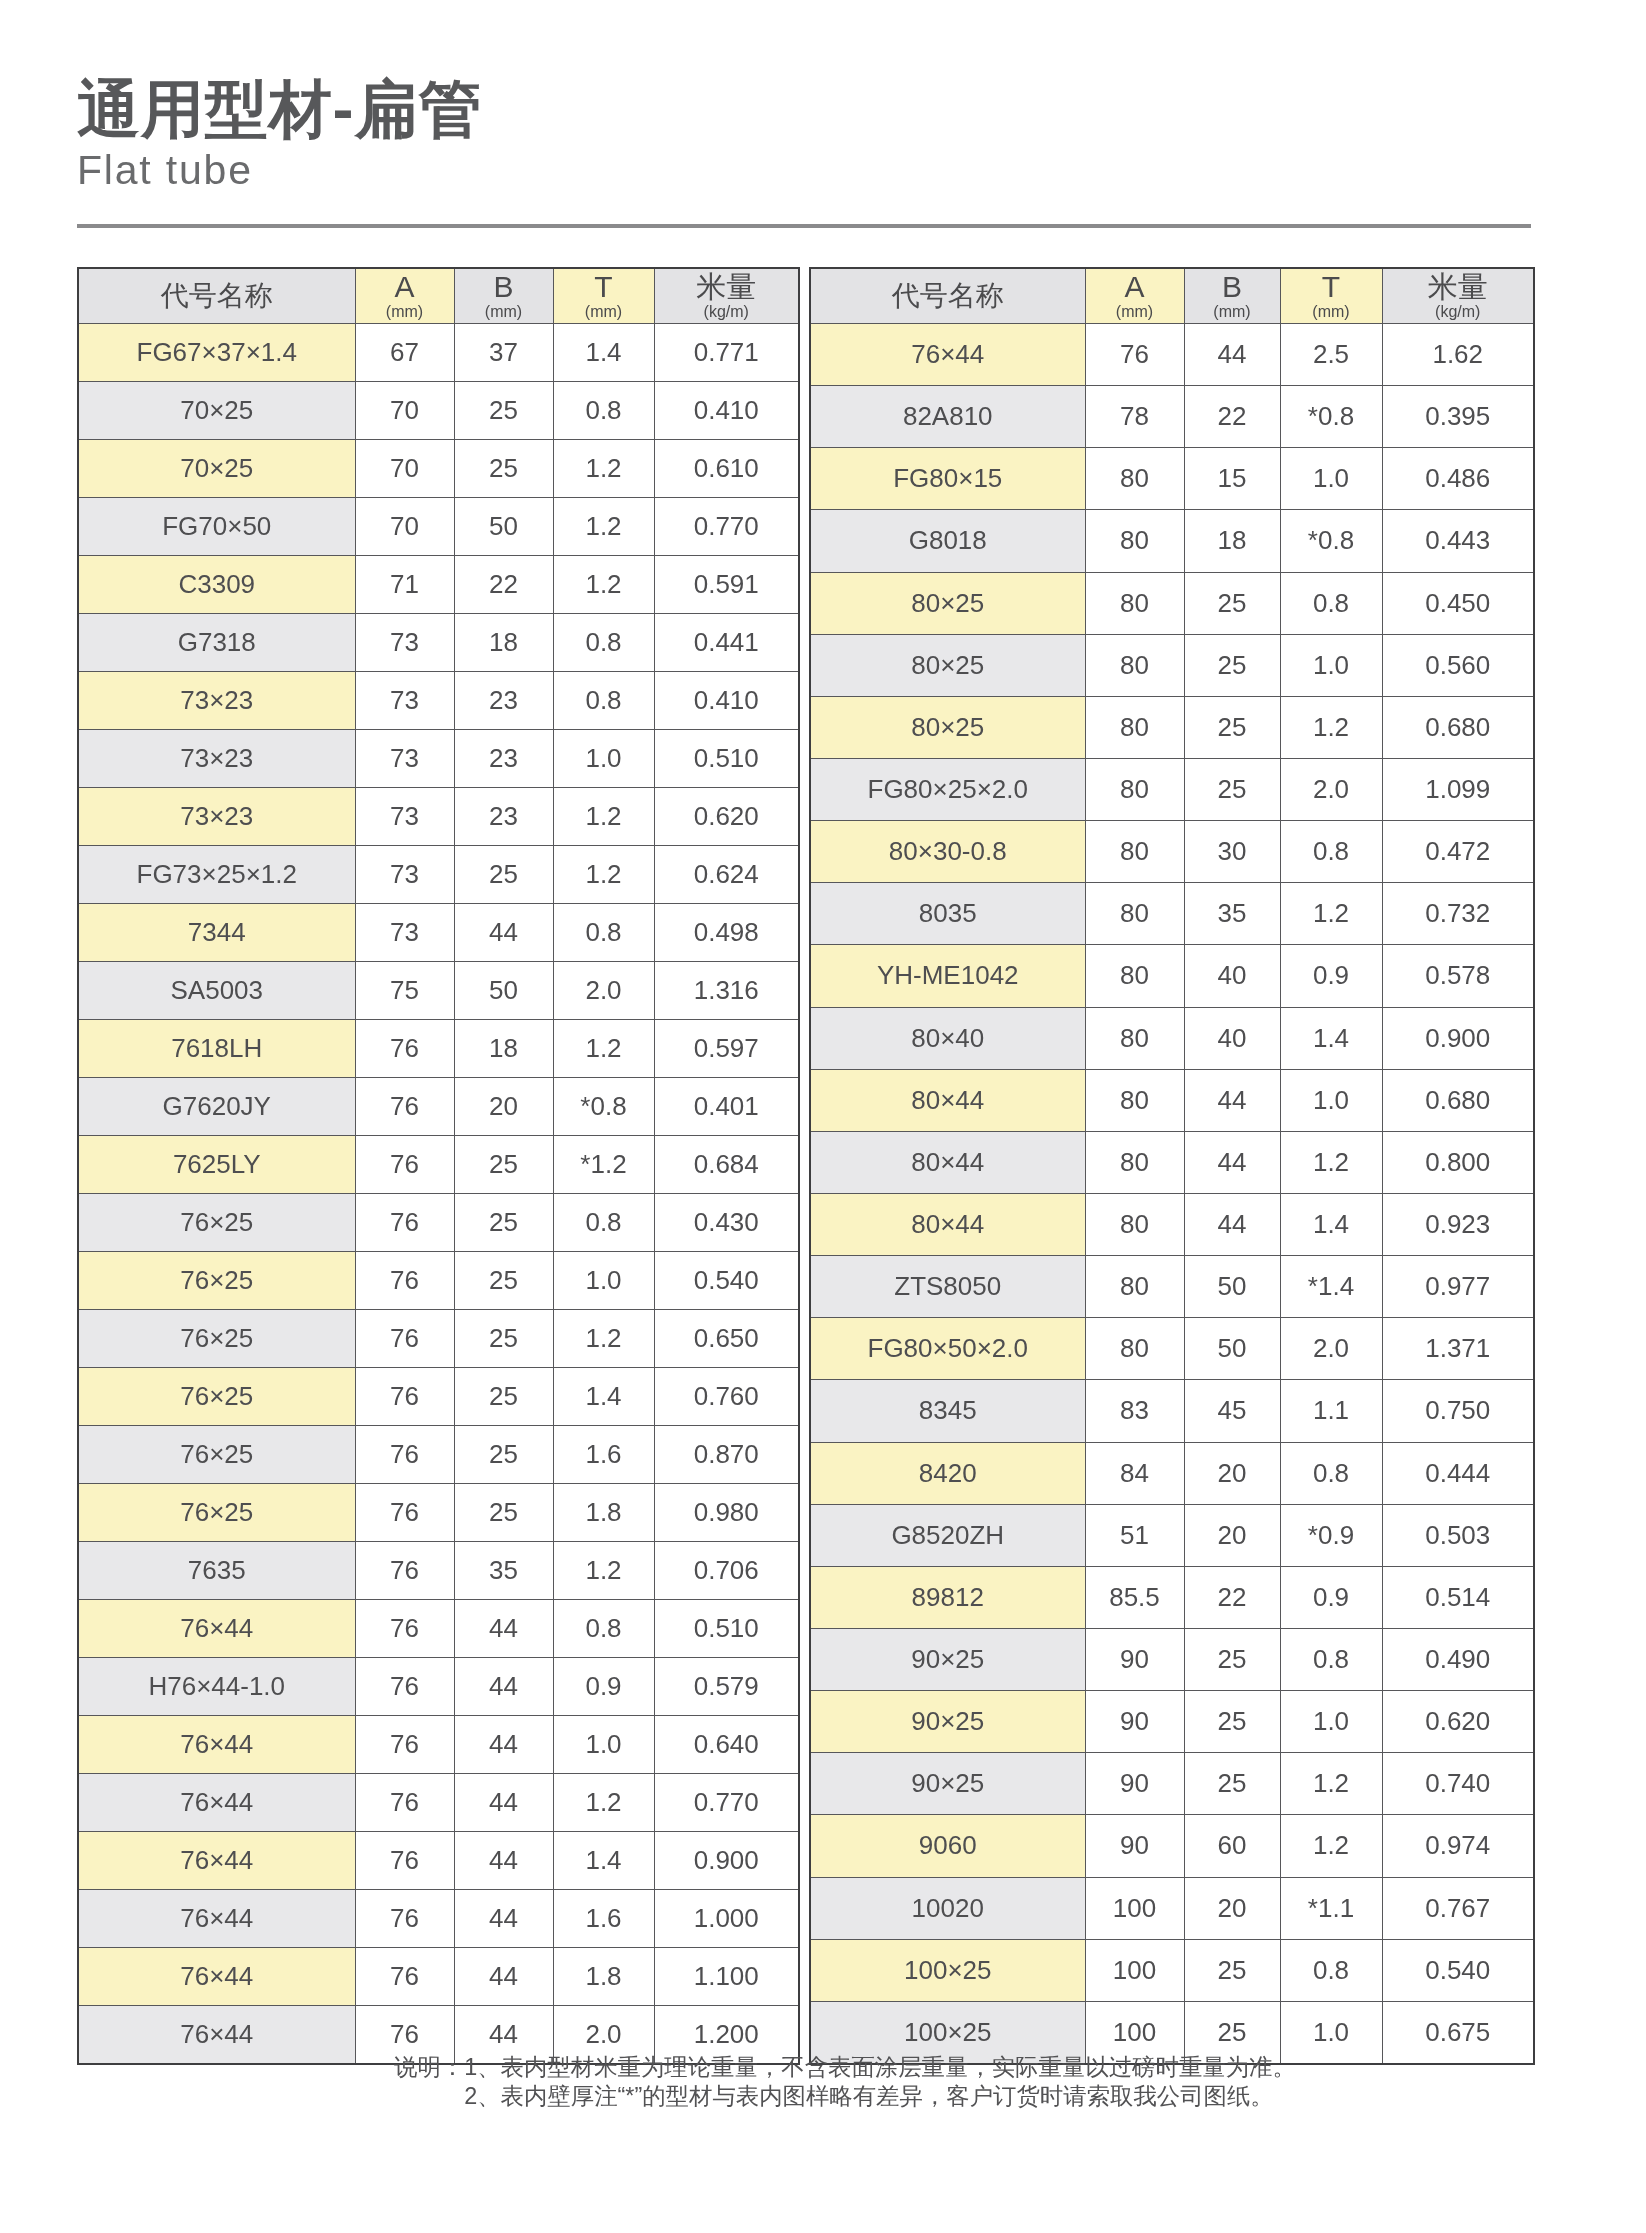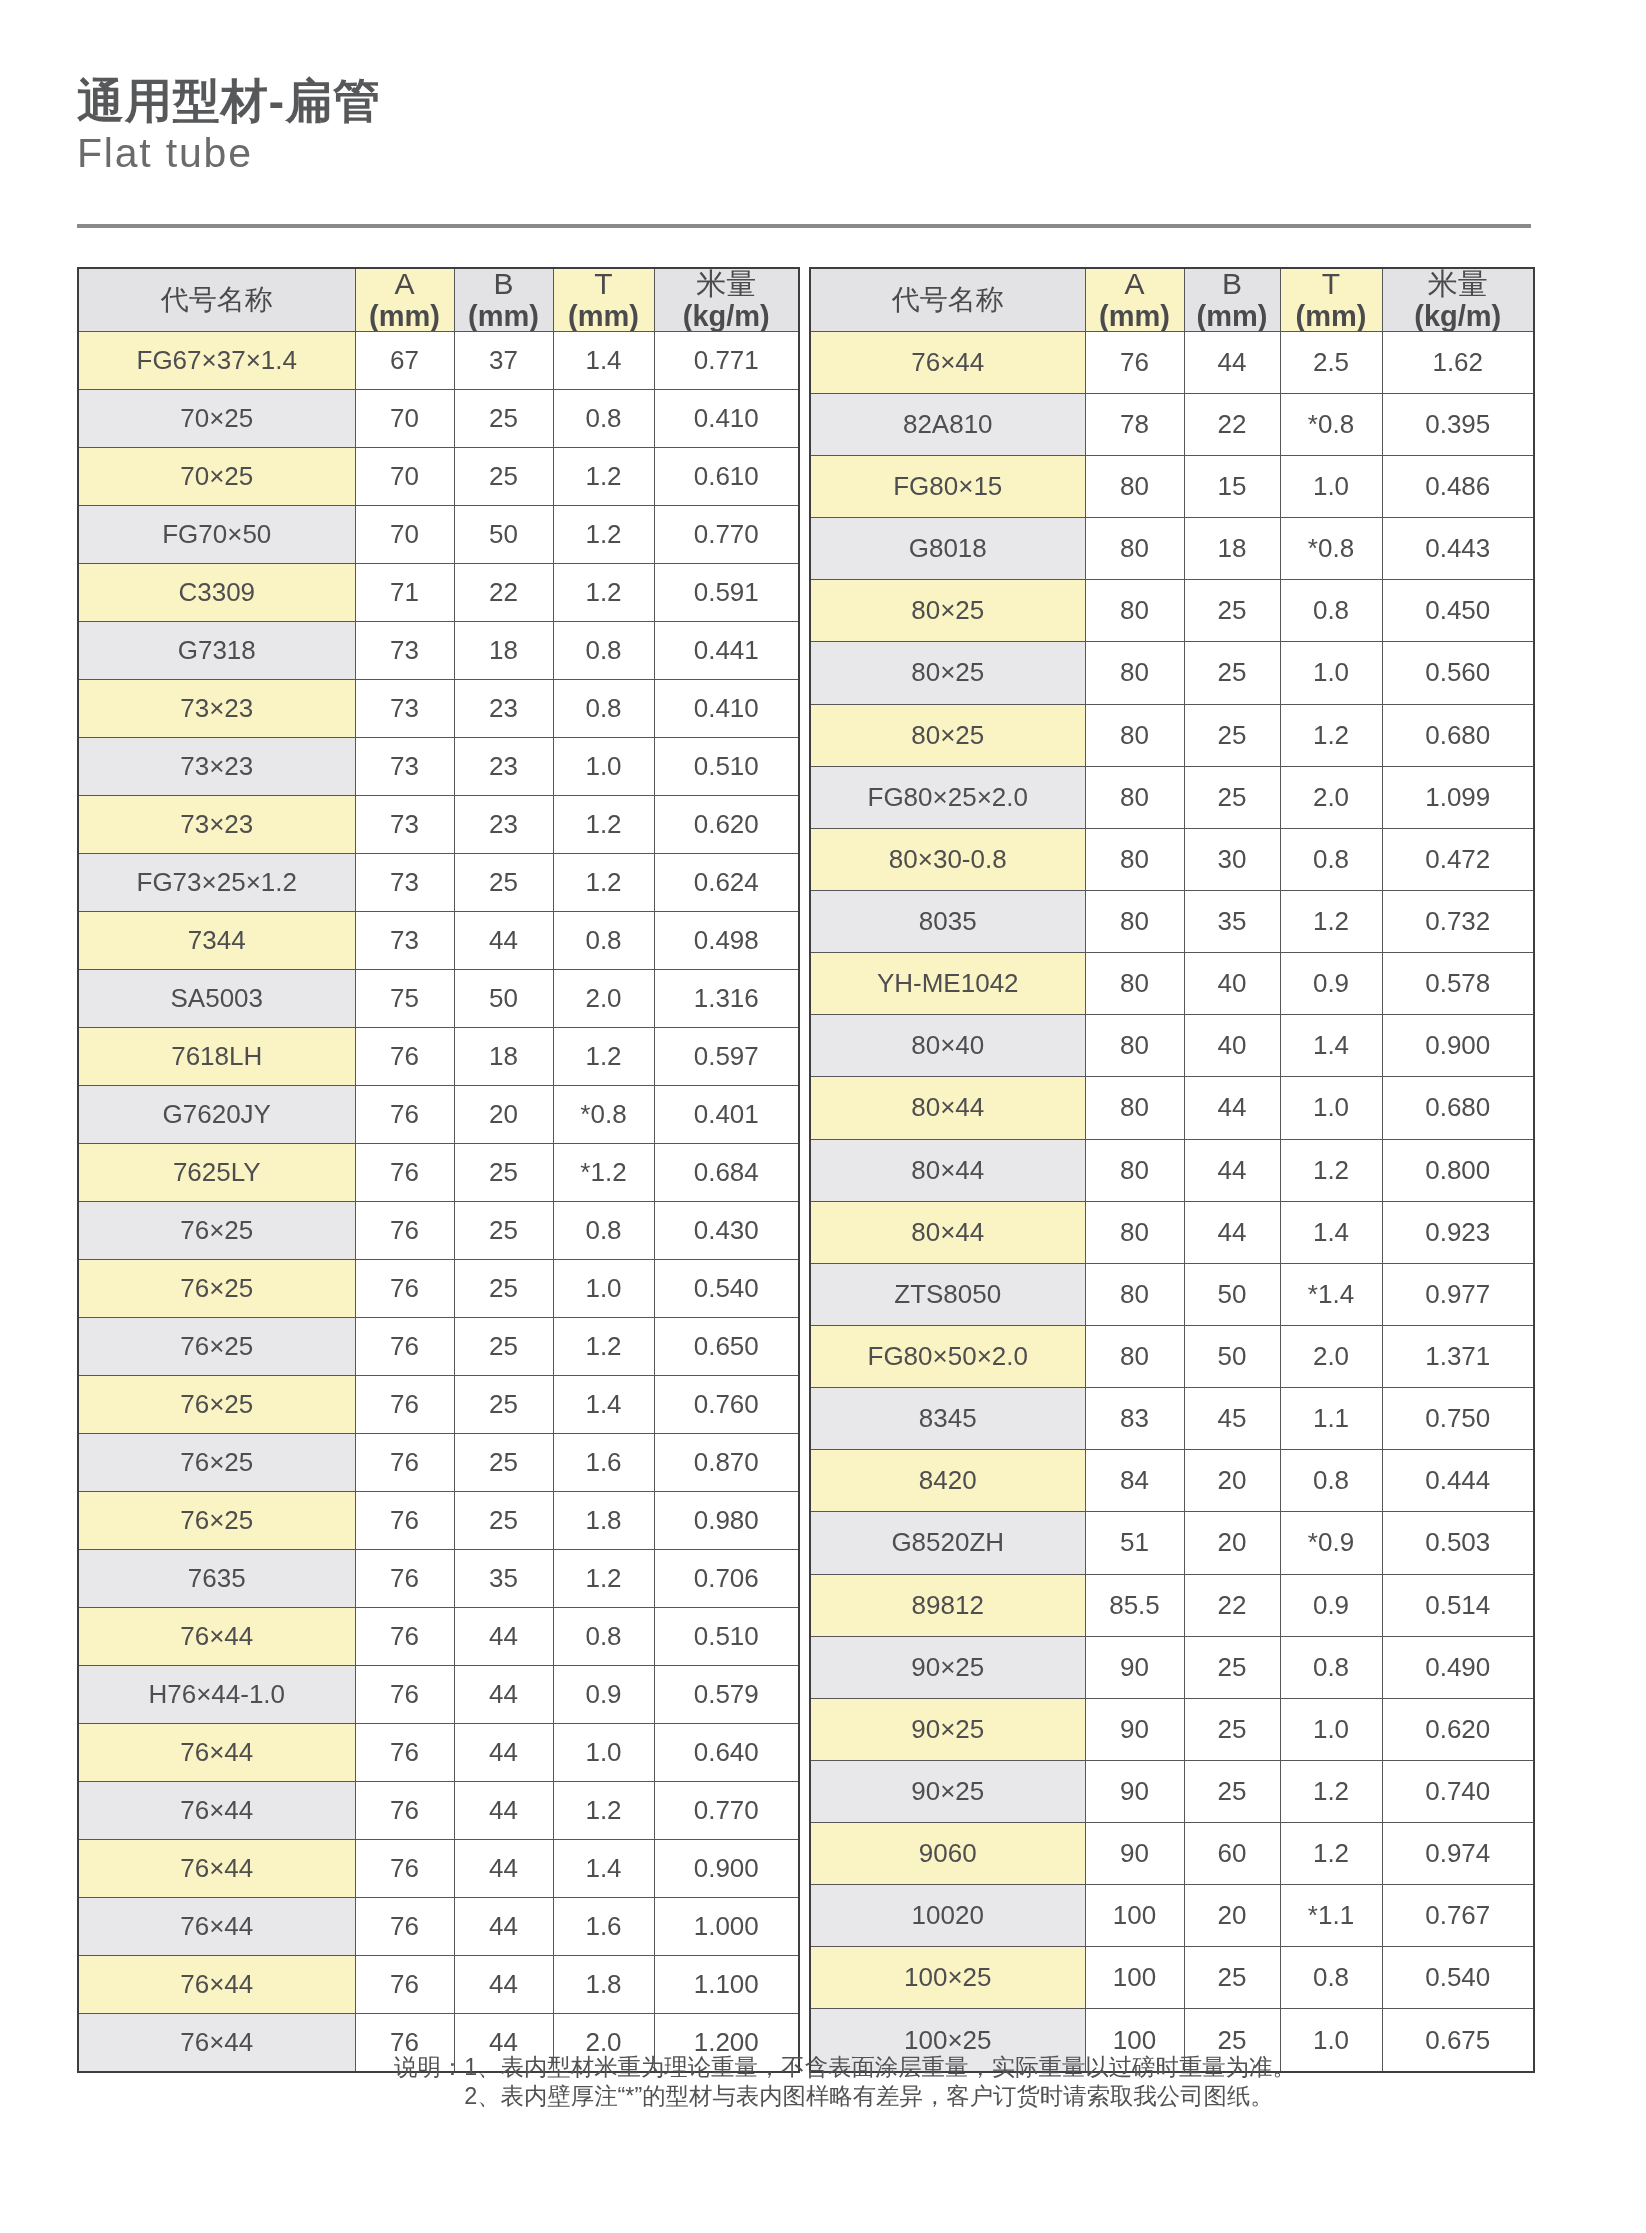--- a/index.html
+++ b/index.html
@@ -8,21 +8,21 @@
     background:#ffffff;
     font-family:"Liberation Sans","DejaVu Sans",sans-serif;
     color:#4e4e50;
     position:relative;
   }
   .page { position:absolute; inset:0; }
 
   
   .title-block { position:absolute; left:77px; top:76px; }
   .title-cn {
-    margin:0; font-size:47px; line-height:1.05; font-weight:bold;
+    margin:0; font-size:63px; line-height:1.05; font-weight:bold;
     color:#57585a; letter-spacing:0.9px;
   }
   .title-en {
     font-size:41px; line-height:1.1; color:#6a6b6d; margin-top:5.4px;
     letter-spacing:1.8px; font-weight:normal;
   }
   .rule {
     position:absolute; left:77px; top:224px; width:1454px; height:3.6px;
     background:#8a8a8c;
   }
@@ -37,21 +37,21 @@
   table.grid.left  { width:721px; }
   table.grid.right { width:724px; }
   .grid th, .grid td {
     border:1.8px solid #57575a;
     text-align:center; vertical-align:middle;
     padding:0; overflow:hidden; white-space:nowrap;
   }
   .grid thead th { height:54px; background:var(--hdr-gray); color:#4b4b4d; }
   .grid thead th.yellow-h { background:var(--yellow); }
   .grid thead th .h-main { font-size:30px; line-height:1.0; font-weight:normal; }
-  .grid thead th .h-sub  { font-size:29px; line-height:1.0; margin-top:2.7px; font-weight:bold; }
+  .grid thead th .h-sub  { font-size:16px; line-height:1.0; margin-top:2.7px; font-weight:normal; }
   .grid thead th.name-h  { font-size:28px; font-weight:normal; }
   .grid tbody td { height:57px; font-size:26px; background:#ffffff; }
   .grid tbody tr:nth-child(odd)  td.name { background:var(--yellow); }
   .grid tbody tr:nth-child(even) td.name { background:var(--row-gray); }
 
   
   .notes {
     position:absolute; left:394px; top:2053px;
     display:flex; font-size:23.4px; line-height:1.25; color:#525254;
   }

